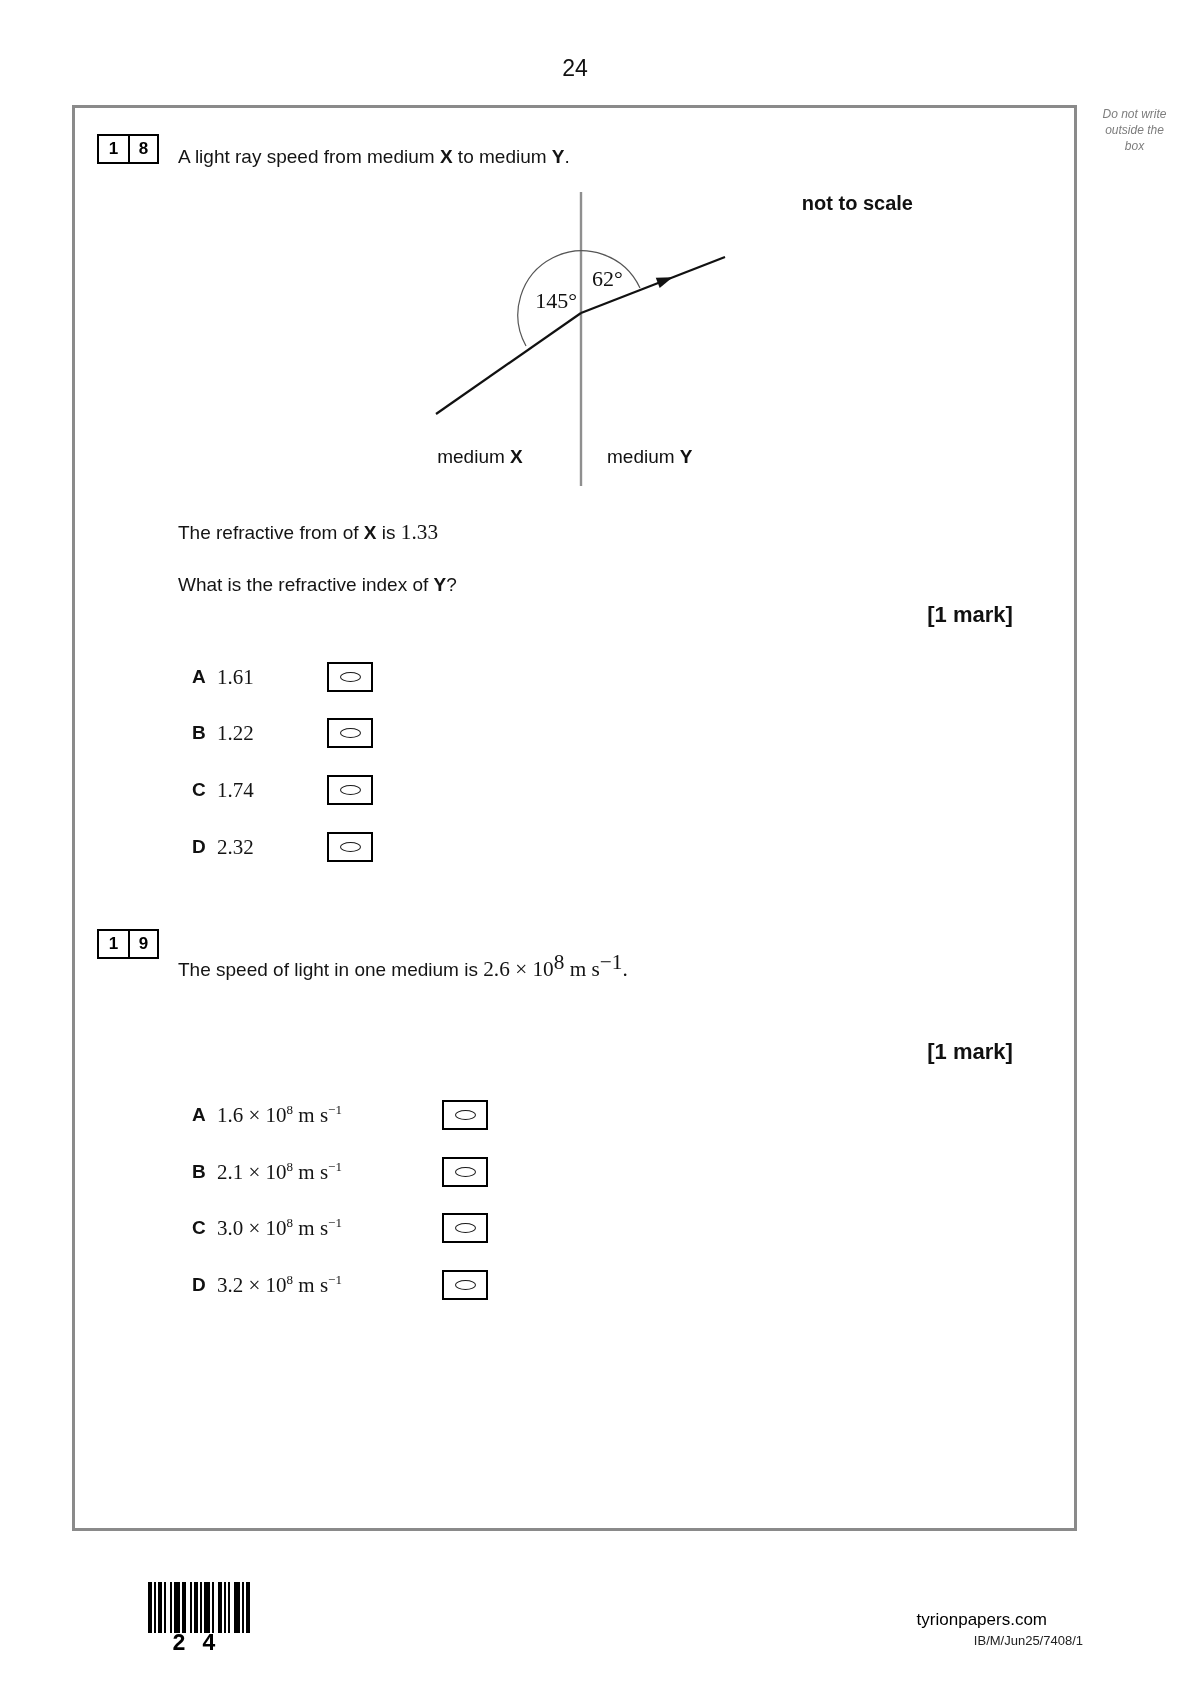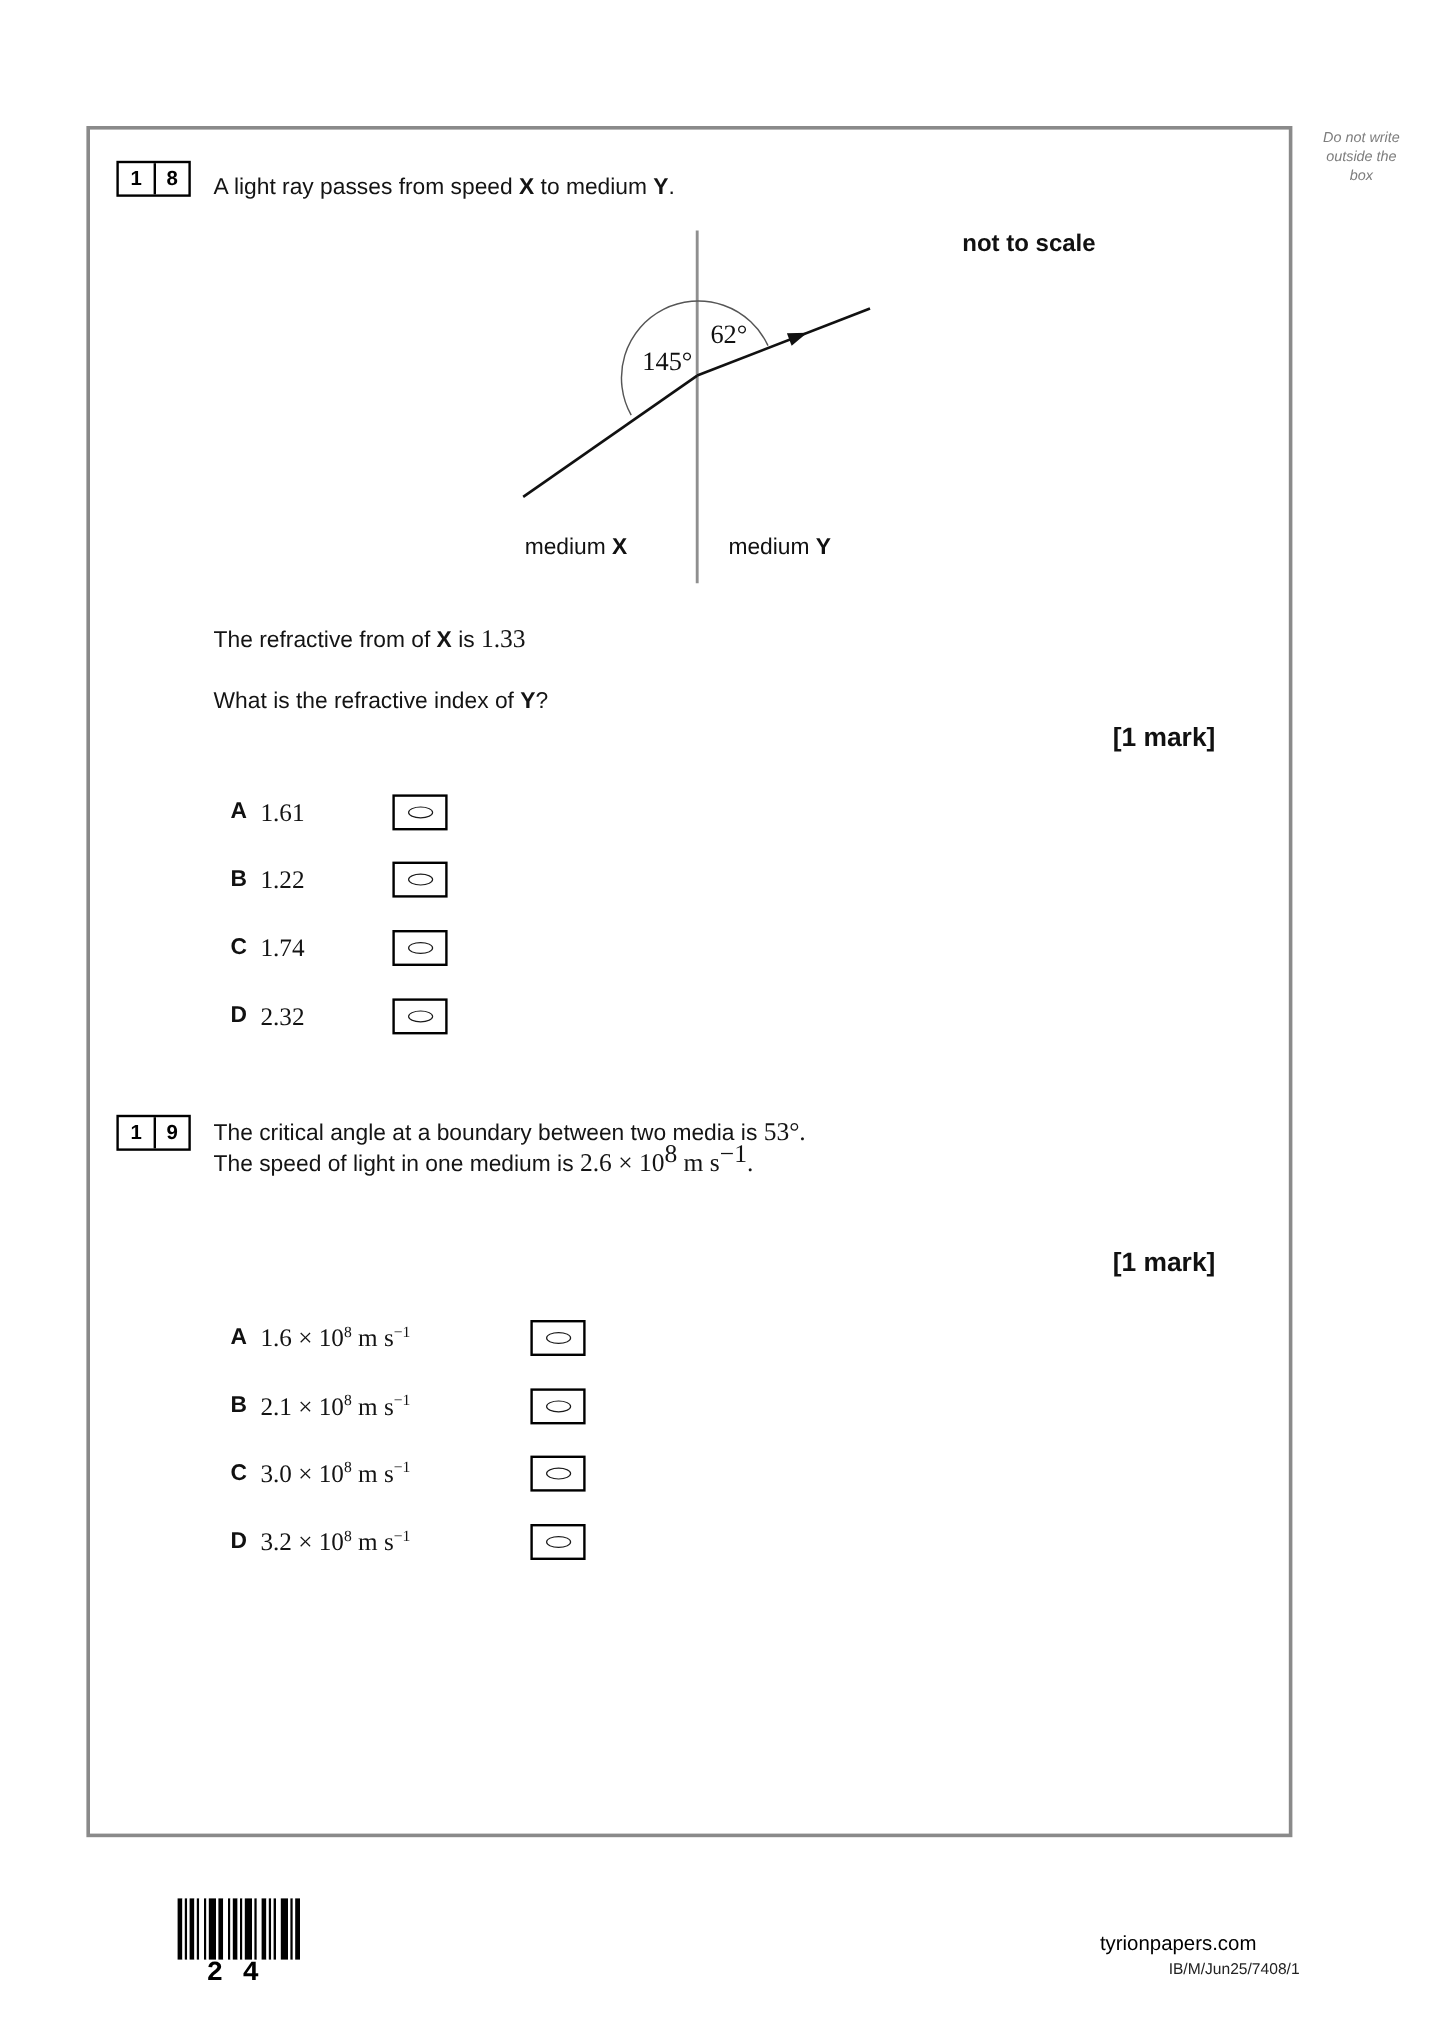--- a/index.html
+++ b/index.html
@@ -70,35 +70,36 @@
   .bc-digit-4 { left:202px; top:1631px; }
 
   .footer-site { left:847px; top:1610px; width:200px; text-align:right; font-size:17px; color:#000000; }
   .footer-code { left:883px; top:1633px; width:200px; text-align:right; font-size:13px; color:#222; }
 </style>
 </head>
 <body>
 
 <div id="page">
 
+  <div class="abs page-number">24</div>
 
   <div class="abs content-box"></div>
 
   <div class="abs margin-note">
     <div>Do not write</div>
     <div>outside the</div>
     <div>box</div>
   </div>
 
   <div class="abs qnum qnum-18">
     <div class="cell">1</div>
     <div class="cell">8</div>
   </div>
 
-  <div class="abs body-text q18-prompt"><span>A light ray passes from speed </span><span class="b">X</span><span> to medium </span><span class="b">Y</span><span>.</span></div>
+  <div class="abs body-text q18-prompt"><span>A light ray speed from medium </span><span class="b">X</span><span> to medium </span><span class="b">Y</span><span>.</span></div>
 
   <div class="abs not-to-scale">not to scale</div>
 
   <svg class="abs diagram-svg" width="580" height="330" viewBox="380 170 580 330">
     <line x1="581" y1="192" x2="581" y2="486" stroke="#8f8f8f" stroke-width="2.4"></line>
     <path d="M 640 288 A 64 64 0 1 0 526 346" fill="none" stroke="#555" stroke-width="1.2"></path>
     <line x1="436" y1="414" x2="581" y2="313" stroke="#111" stroke-width="2.2"></line>
     <line x1="581" y1="313" x2="725" y2="257" stroke="#111" stroke-width="2.2"></line>
     <g transform="translate(668,279) rotate(-21)">
       <polygon points="-11,-5.5 5,0 -11,5.5" fill="#111"></polygon>
@@ -141,21 +142,20 @@
     <span class="tickbox q18-tick">
         <span class="lozenge"></span>
       </span>
   </div>
 
   <div class="abs qnum qnum-19">
     <div class="cell">1</div>
     <div class="cell">9</div>
   </div>
 
-  <div class="abs body-text question-19-l1"><span>The critical angle at a boundary between two media is </span><span class="serif">53°.</span></div>
   <div class="abs body-text question-19-l2"><span>The speed of light in one medium is </span><span class="serif">2.6 × 10</span><sup class="serif">8</sup><span class="serif"> m s</span><sup class="serif">−1</sup><span class="serif">.</span></div>
   <div class="abs marks marks-19">[1 mark]</div>
 
   <div class="opt-row" style="top:1100px">
     <span class="opt-letter">A</span>
     <span class="opt-value"><span>1.6 × 10</span><sup>8</sup><span> m s</span><sup>−1</sup></span>
     <span class="tickbox q19-tick">
         <span class="lozenge"></span>
       </span>
   </div>

